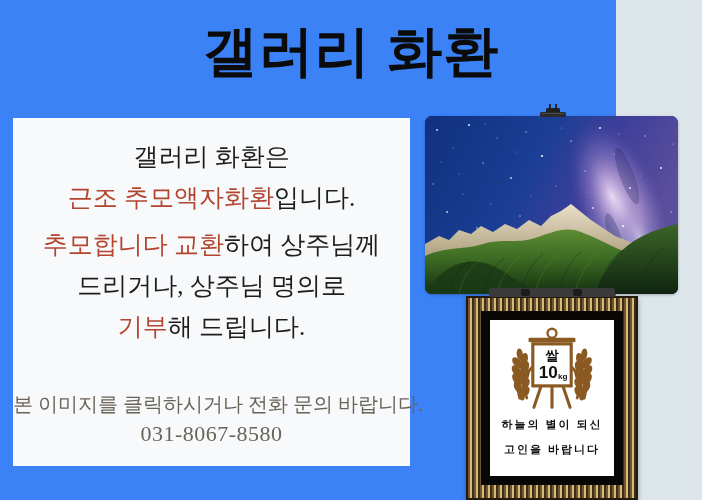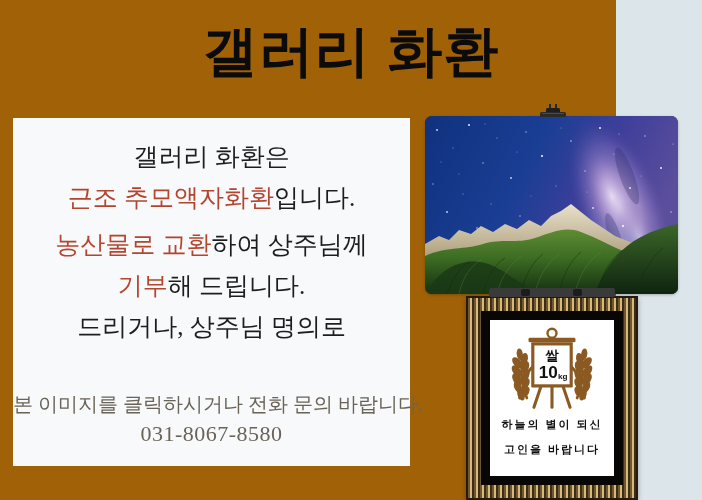--- a/index.html
+++ b/index.html
@@ -14,21 +14,21 @@
     font-family: "Liberation Serif", serif;
     background: #dce5ea;
     position: relative;
   }
 
   #stage {
     position: absolute;
     inset: 0;
     width: 616px;
     height: 500px;
-    background: #a16207;
+    background: #3b82f6;
   }
 
   
   #page-title {
     position: absolute;
     left: 0;
     top: 16px;
     width: 702px;
     text-align: center;
     font-family: "Liberation Sans", sans-serif;
@@ -203,27 +203,27 @@
       <div class="msg-line">
         <span>갤러리 화환은</span>
       </div>
       <div class="msg-line">
         <span class="hl">근조 추모액자화환</span><span>입니다.</span>
       </div>
     </div>
 
     <div class="msg-block" id="msg-block-2">
       <div class="msg-line">
-        <span class="hl">농산물로 교환</span><span>하여 상주님께</span>
+        <span class="hl">추모합니다 교환</span><span>하여 상주님께</span>
+      </div>
+      <div class="msg-line">
+        <span>드리거나, 상주님 명의로</span>
       </div>
       <div class="msg-line">
         <span class="hl">기부</span><span>해 드립니다.</span>
-      </div>
-      <div class="msg-line">
-        <span>드리거나, 상주님 명의로</span>
       </div>
     </div>
 
     <div id="contact-block">
       <div class="contact-line">본 이미지를 클릭하시거나 전화 문의 바랍니다.</div>
       <div class="contact-line" id="contact-phone">031-8067-8580</div>
     </div>
 
   </div>
 

